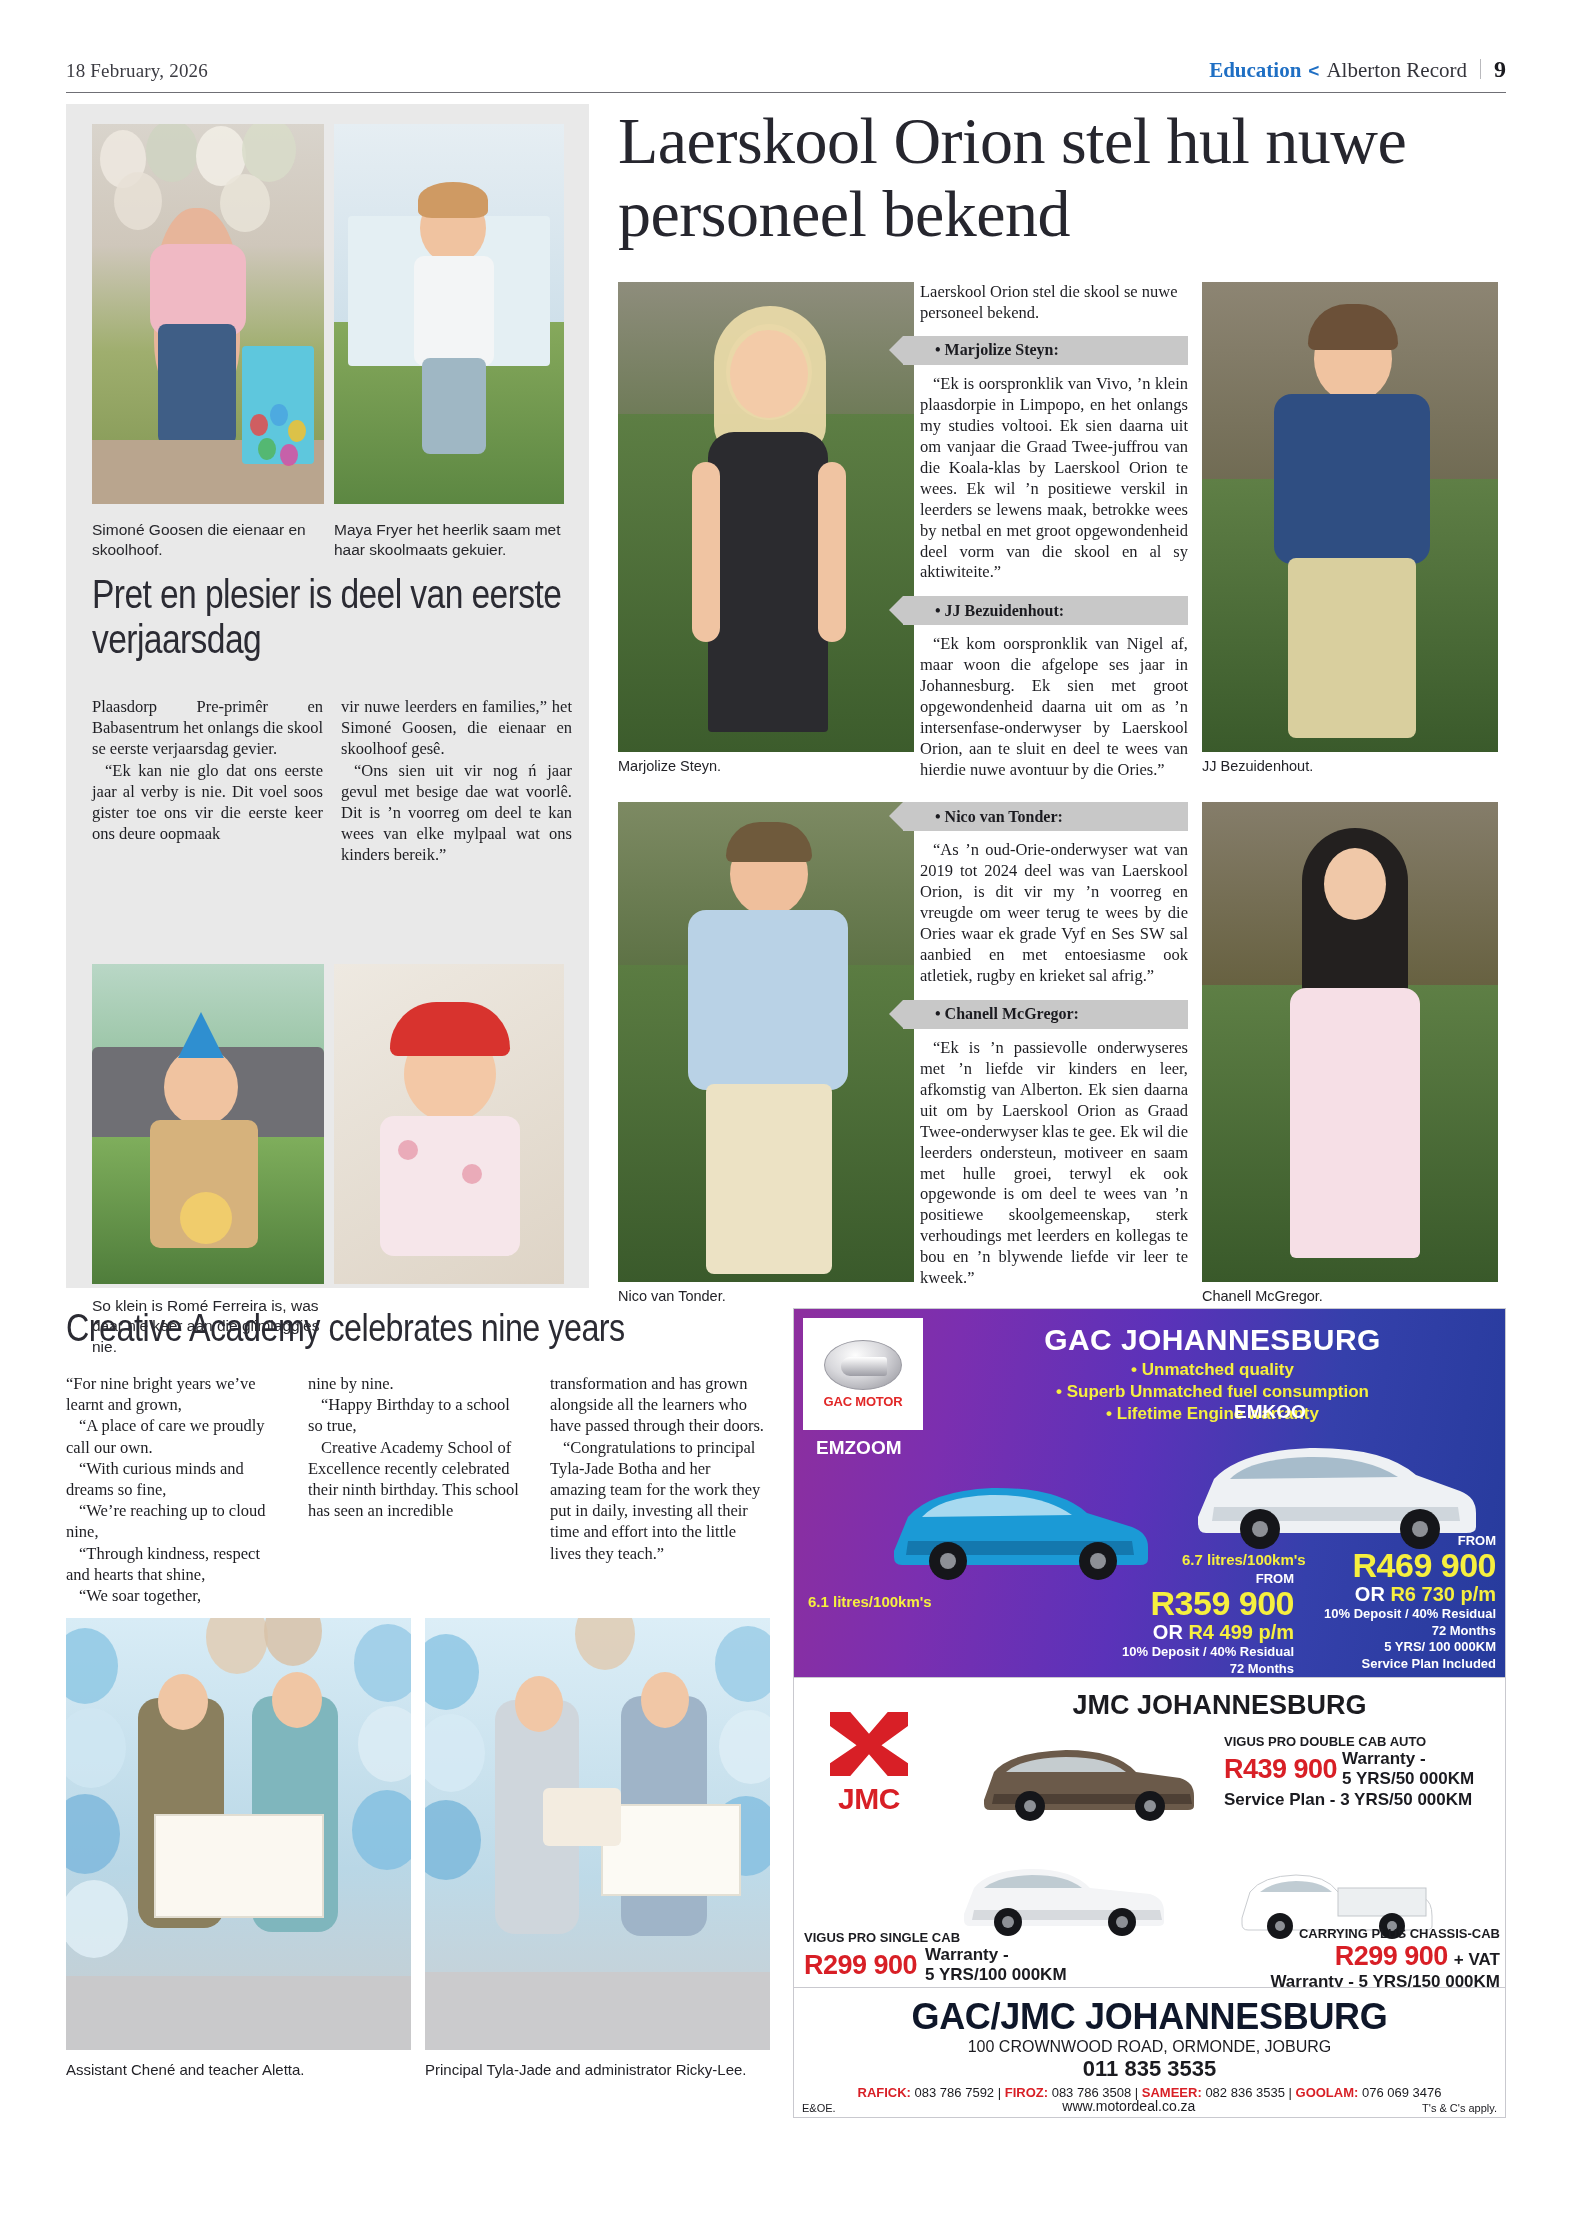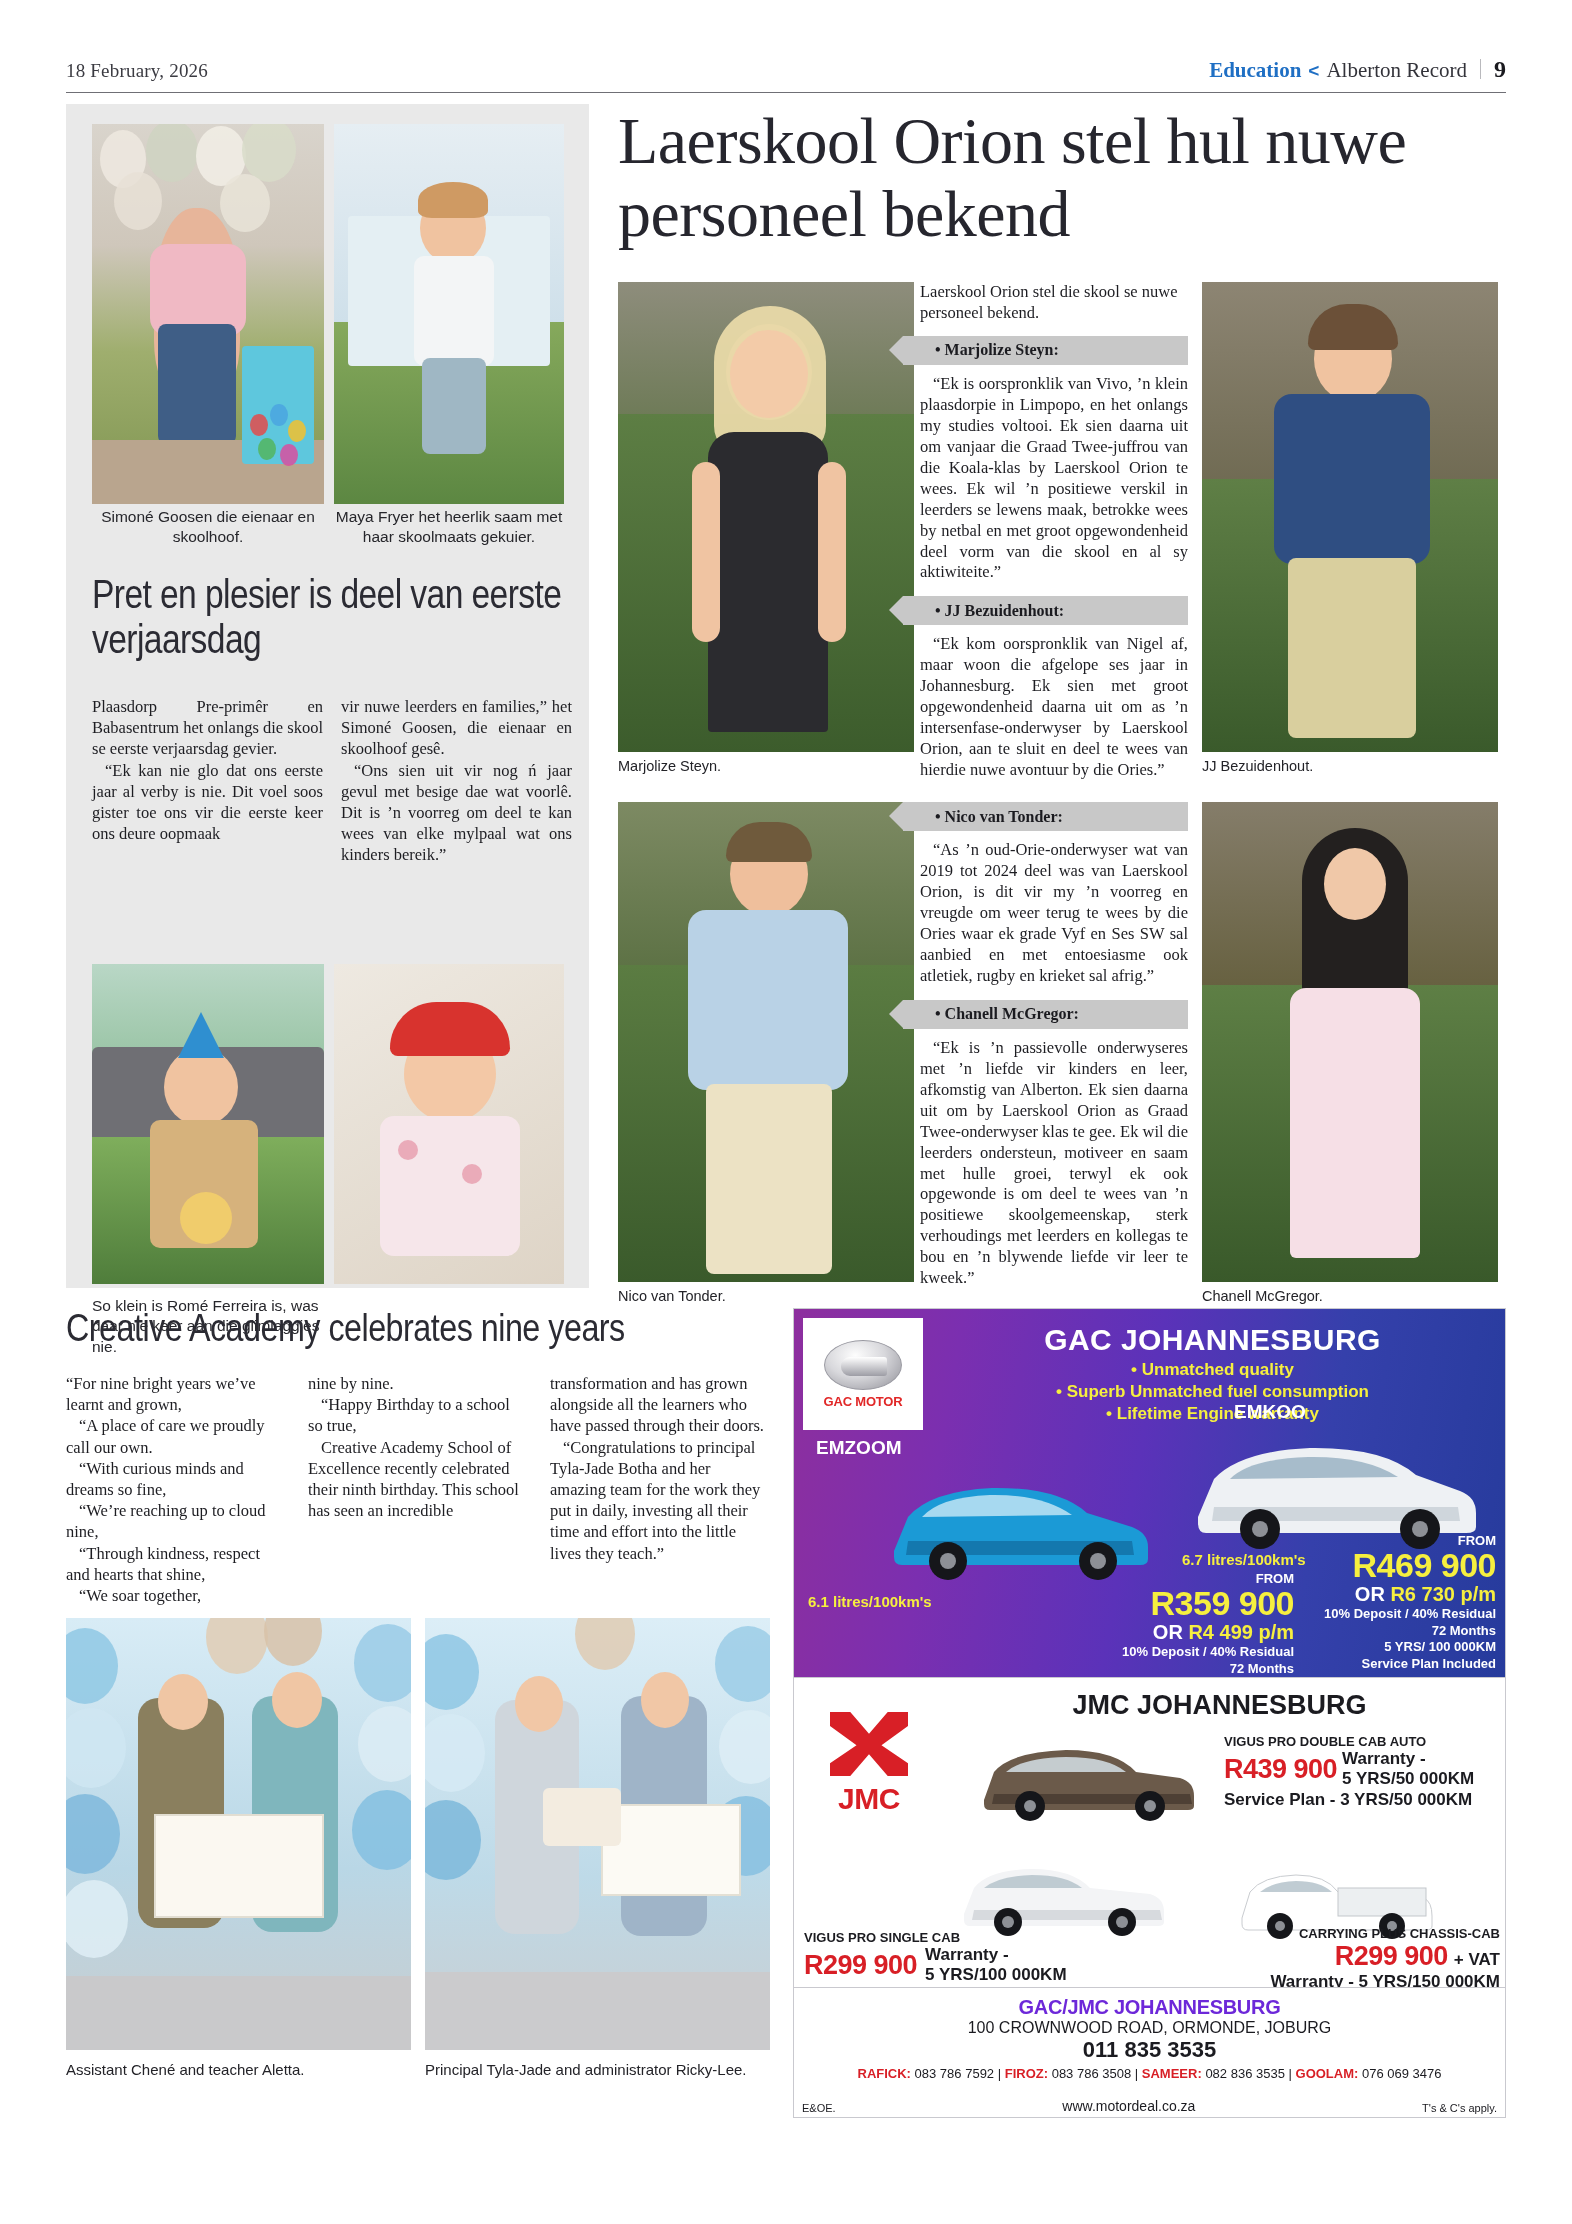--- a/index.html
+++ b/index.html
@@ -28,21 +28,21 @@
 
   
   .panel-left {
     position: absolute; left: 66px; top: 104px; width: 523px; height: 1184px;
     background: #e9e9e9;
   }
   .pl-photos { position: absolute; left: 26px; top: 20px; display: flex; gap: 10px; }
   .ph { background: #cfcfcf; overflow: hidden; position: relative; }
   .ph.pA { width: 232px; height: 380px; }
   .ph.pB { width: 230px; height: 380px; }
-  .pl-caps { position: absolute; left: 26px; top: 403px; display: flex; gap: 10px; text-align: center; }
+  .pl-caps { position: absolute; left: 26px; top: 416px; display: flex; gap: 10px; }
   .cap {
     font-family: "Liberation Sans", sans-serif; font-size: 15.5px; line-height: 1.32;
     color: #26262b; width: 232px;
   }
   .cap.w2 { width: 230px; }
   .pl-head {
     position: absolute; left: 26px; top: 468px; width: 478px;
     font-family: "Liberation Sans", sans-serif;
     font-weight: normal; font-size: 40px; line-height: 1.13;
     letter-spacing: -.7px; color: #2b2b33;
@@ -180,21 +180,21 @@
   .jmc-truck2 { position:absolute; left:160px; top:168px; width:220px; height:92px; }
   .jmc-truck3 { position:absolute; left:440px; top:176px; width:205px; height:86px; }
   .jmc-b1 { position:absolute; left:430px; top:56px; width:280px; }
   .jmc-lbl { font-family:"Liberation Sans",sans-serif; font-weight:bold; font-size:13px; color:#1b1b20; }
   .jmc-price { font-family:"Liberation Sans",sans-serif; font-weight:bold; font-size:27px; color:#d81f26; letter-spacing:-.5px; }
   .jmc-sm { font-family:"Liberation Sans",sans-serif; font-weight:bold; font-size:17px; color:#1b1b20; line-height:1.2; }
   .jmc-b2 { position:absolute; left:10px; top:252px; width:330px; }
   .jmc-b3 { position:absolute; left:360px; top:248px; width:346px; text-align:right; }
 
   .ad-foot { position: relative; height: 130px; background:#fff; border:1px solid #c9c9cf; border-top:none; }
-  .foot-title { text-align:center; font-family:"Liberation Sans",sans-serif; font-weight:bold; font-size:20px; color:#6d28d9; padding-top:8px; letter-spacing:-.3px; }
+  .foot-title { text-align:center; font-family:"Liberation Sans",sans-serif; font-weight:bold; font-size:36px; color:#0f172a; padding-top:8px; letter-spacing:-.3px; }
   .foot-addr { text-align:center; font-family:"Liberation Sans",sans-serif; font-size:16px; color:#1b1b20; }
   .foot-tel { text-align:center; font-family:"Liberation Sans",sans-serif; font-weight:bold; font-size:22px; color:#1b1b20; }
   .foot-people { text-align:center; font-family:"Liberation Sans",sans-serif; font-size:13px; color:#1b1b20; margin-top:3px; }
   .foot-people b { color:#d81f26; }
   .foot-bottom { position:absolute; left:0; right:0; bottom:3px; display:flex; justify-content:space-between; padding:0 8px; align-items:flex-end; }
   .foot-eo { font-family:"Liberation Sans",sans-serif; font-size:11px; color:#1b1b20; }
   .foot-web { font-family:"Liberation Sans",sans-serif; font-size:14px; color:#1b1b20; }
   .foot-tc { font-family:"Liberation Sans",sans-serif; font-size:11px; color:#1b1b20; }
 
   

